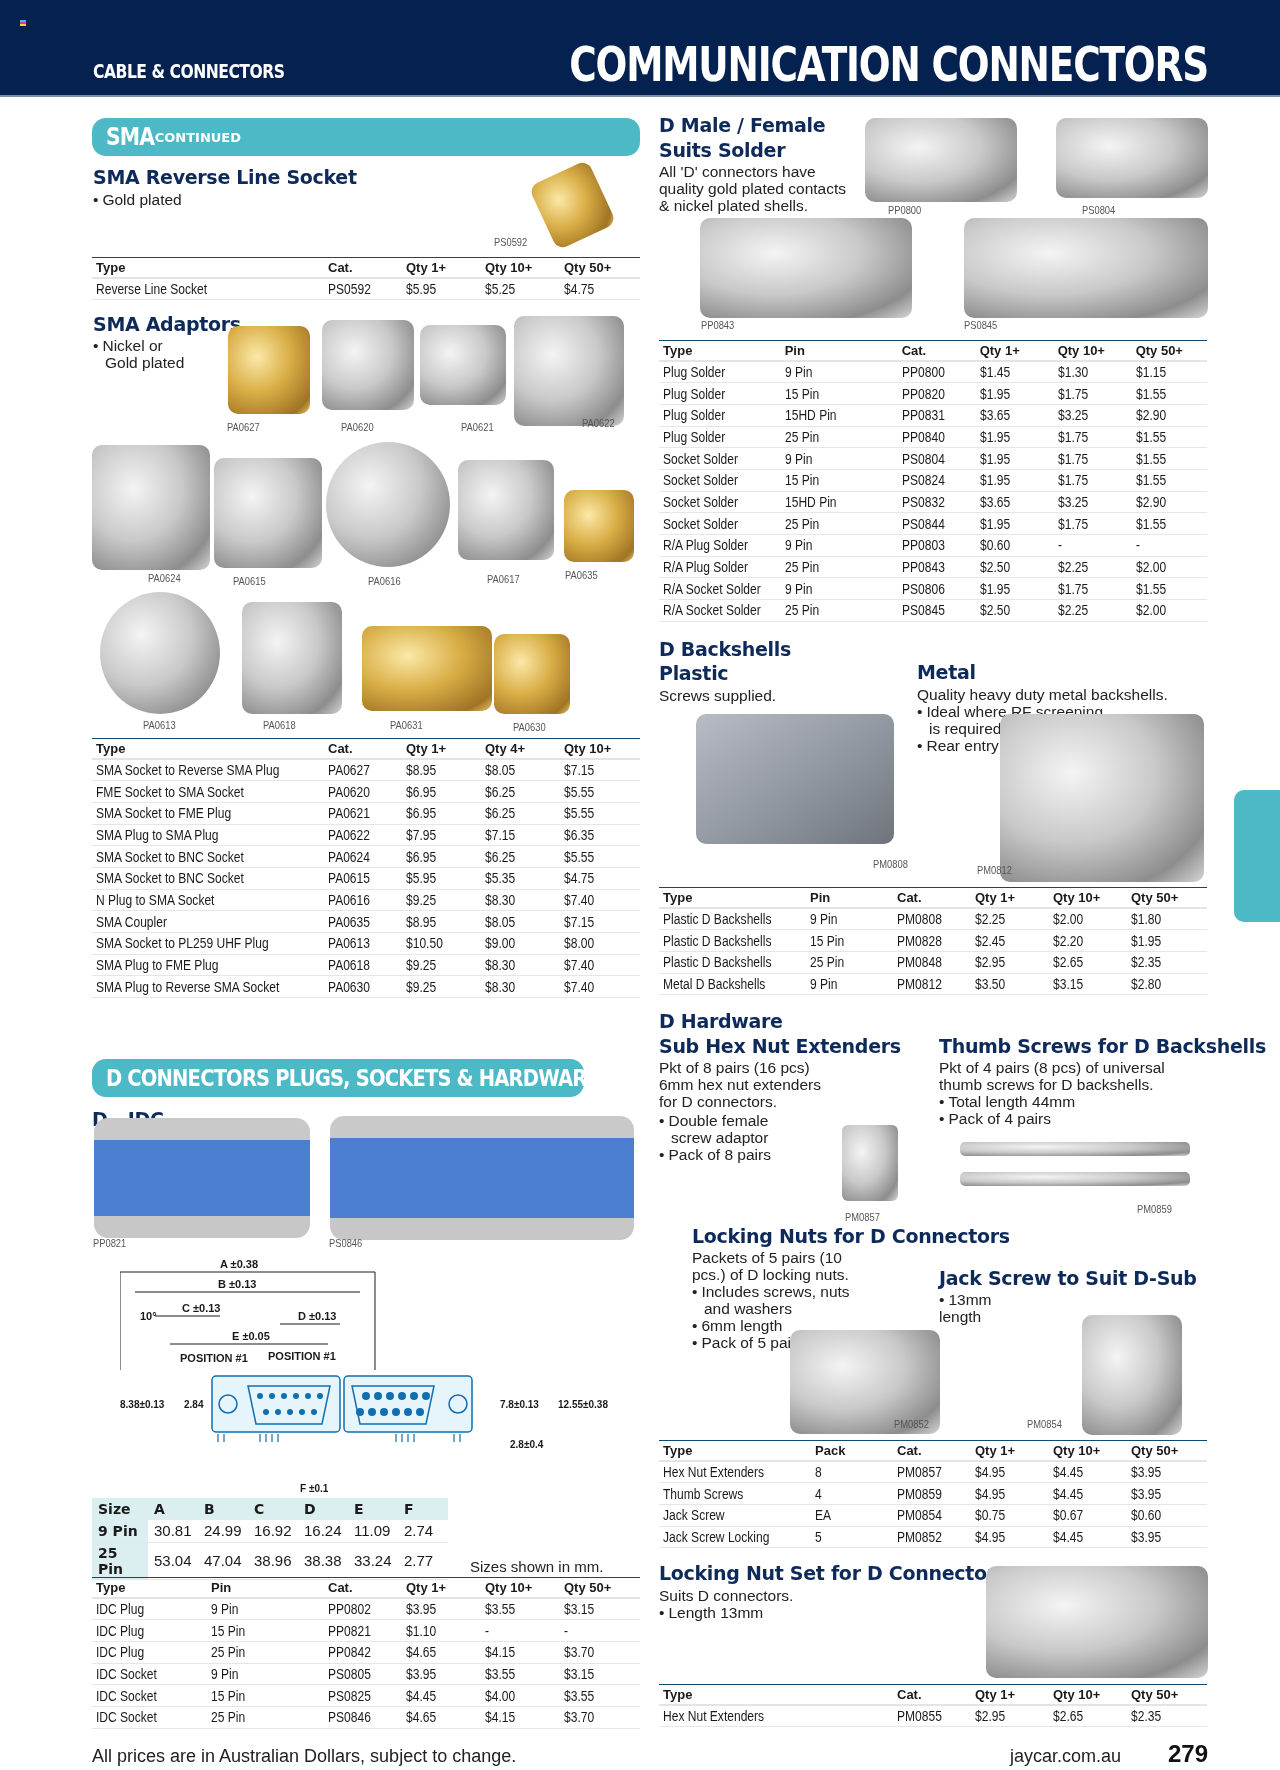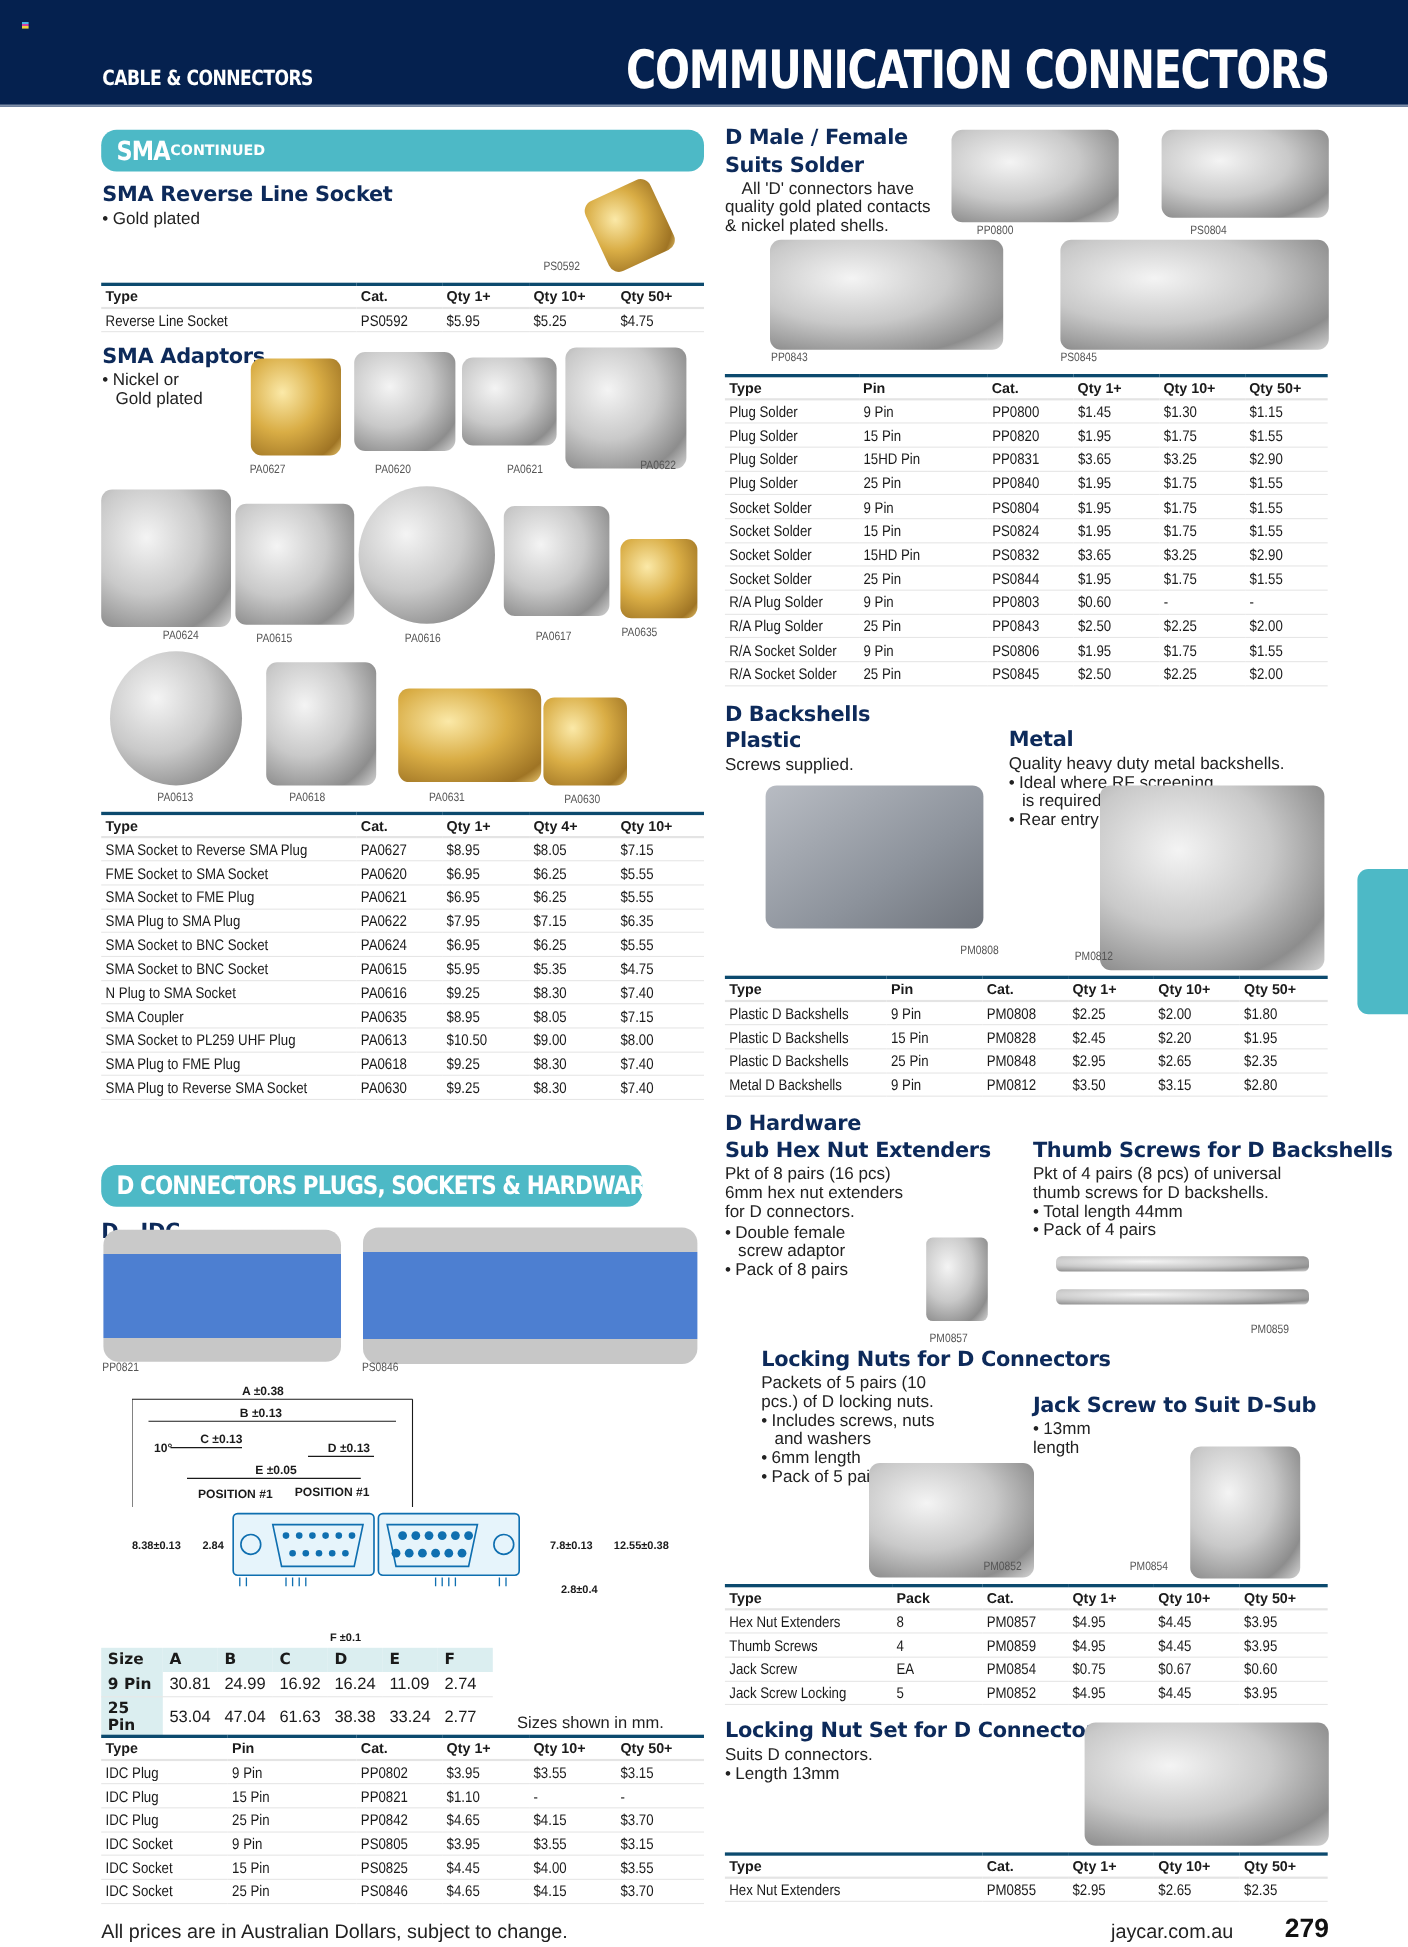--- a/index.html
+++ b/index.html
@@ -17,21 +17,21 @@
   .banner .small { font-size: 13px; margin-left: -8px; }
 
   .h2 { color: #0d2a5a; font-weight: bold; font-size: 19px; font-family: "DejaVu Sans", sans-serif; letter-spacing: -0.3px; }
   .body-txt { font-size: 15.5px; color: #222; line-height: 17px; }
   .bullet::before { content: "\2022"; margin-right: 4px; }
   .indent { padding-left: 12px; }
 
   .prod-label { position: absolute; font-size: 11px; color: #555; font-family: "Liberation Sans Narrow", "Liberation Sans", sans-serif; transform: scaleX(0.85); transform-origin: left; }
 
   table.price { border-collapse: collapse; position: absolute; font-size: 14px; }
-  table.price th { text-align: left; font-weight: bold; font-size: 13px; padding: 2px 4px; border-top: 3px solid #0c4a6e; border-bottom: 2px solid #e4e4e4; height: 20px; }
+  table.price th { text-align: left; font-weight: bold; font-size: 13px; padding: 2px 4px; border-top: 1px solid #0c4a6e; border-bottom: 2px solid #e4e4e4; height: 20px; }
   table.price td { padding: 1px 4px; height: 21.7px; border-bottom: 1px solid #e6e6e6; white-space: nowrap; }
   table.price td span { display: inline-block; transform: scaleX(0.86); transform-origin: left; }
 
   .img { position: absolute; border-radius: 10px; }
   .metal { background: radial-gradient(ellipse at 35% 35%, #f4f4f4 0%, #c9c9c9 45%, #8d8d8d 80%, #d6d6d6 100%); }
   .gold { background: radial-gradient(ellipse at 35% 35%, #fbe9a8 0%, #d9ad45 45%, #9f7424 85%, #e6c46e 100%); }
   .blue-conn { background: linear-gradient(#c9c9c9 0 18%, #4d7fd1 18% 82%, #c7c7c7 82%); }
   .grey-plastic { background: linear-gradient(145deg, #b8bcc3, #8d939c 60%, #6f747c); }
 
   .side-tab { position: absolute; left: 1234px; top: 790px; width: 46px; height: 132px; background: #4db9c6; border-radius: 10px 0 0 10px; }
@@ -313,21 +313,21 @@
       <td>24.99</td>
       <td>16.92</td>
       <td>16.24</td>
       <td>11.09</td>
       <td>2.74</td>
     </tr>
     <tr>
       <td class="rh">25 Pin</td>
       <td>53.04</td>
       <td>47.04</td>
-      <td>61.63</td>
+      <td>38.96</td>
       <td>38.38</td>
       <td>33.24</td>
       <td>2.77</td>
     </tr>
   </tbody>
 </table>
 <div style="position:absolute; left:470px; top:1558px; font-size:15px; color:#222;text-align:right;">Sizes shown in mm.</div>
 
 <table class="price" style="left:92px; top:1577px; width:548px;">
   <thead>
@@ -388,21 +388,21 @@
         <td><span>$4.65</span></td>
         <td><span>$4.15</span></td>
         <td><span>$3.70</span></td>
       </tr>
     </tbody>
 </table>
 
 <div class="col" style="left:659px; top:114px;">
   <div class="h2">D Male / Female</div>
   <div class="h2" style="margin-top:3px;">Suits Solder</div>
-  <div class="body-txt" style="margin-top:2px;text-align:center;">All 'D' connectors have</div>
+  <div class="body-txt" style="margin-top:2px;">All 'D' connectors have</div>
   <div class="body-txt">quality gold plated contacts</div>
   <div class="body-txt">&amp; nickel plated shells.</div>
 </div>
 <div class="img metal" style="left:865px; top:118px; width:152px; height:84px;"></div>
 <div class="img metal" style="left:1056px; top:118px; width:152px; height:80px;"></div>
 <div class="prod-label" style="left:888px; top:204px;">PP0800</div>
 <div class="prod-label" style="left:1082px; top:204px;">PS0804</div>
 <div class="img metal" style="left:700px; top:218px; width:212px; height:100px;"></div>
 <div class="img metal" style="left:964px; top:218px; width:244px; height:100px;"></div>
 <div class="prod-label" style="left:701px; top:319px;">PP0843</div>

